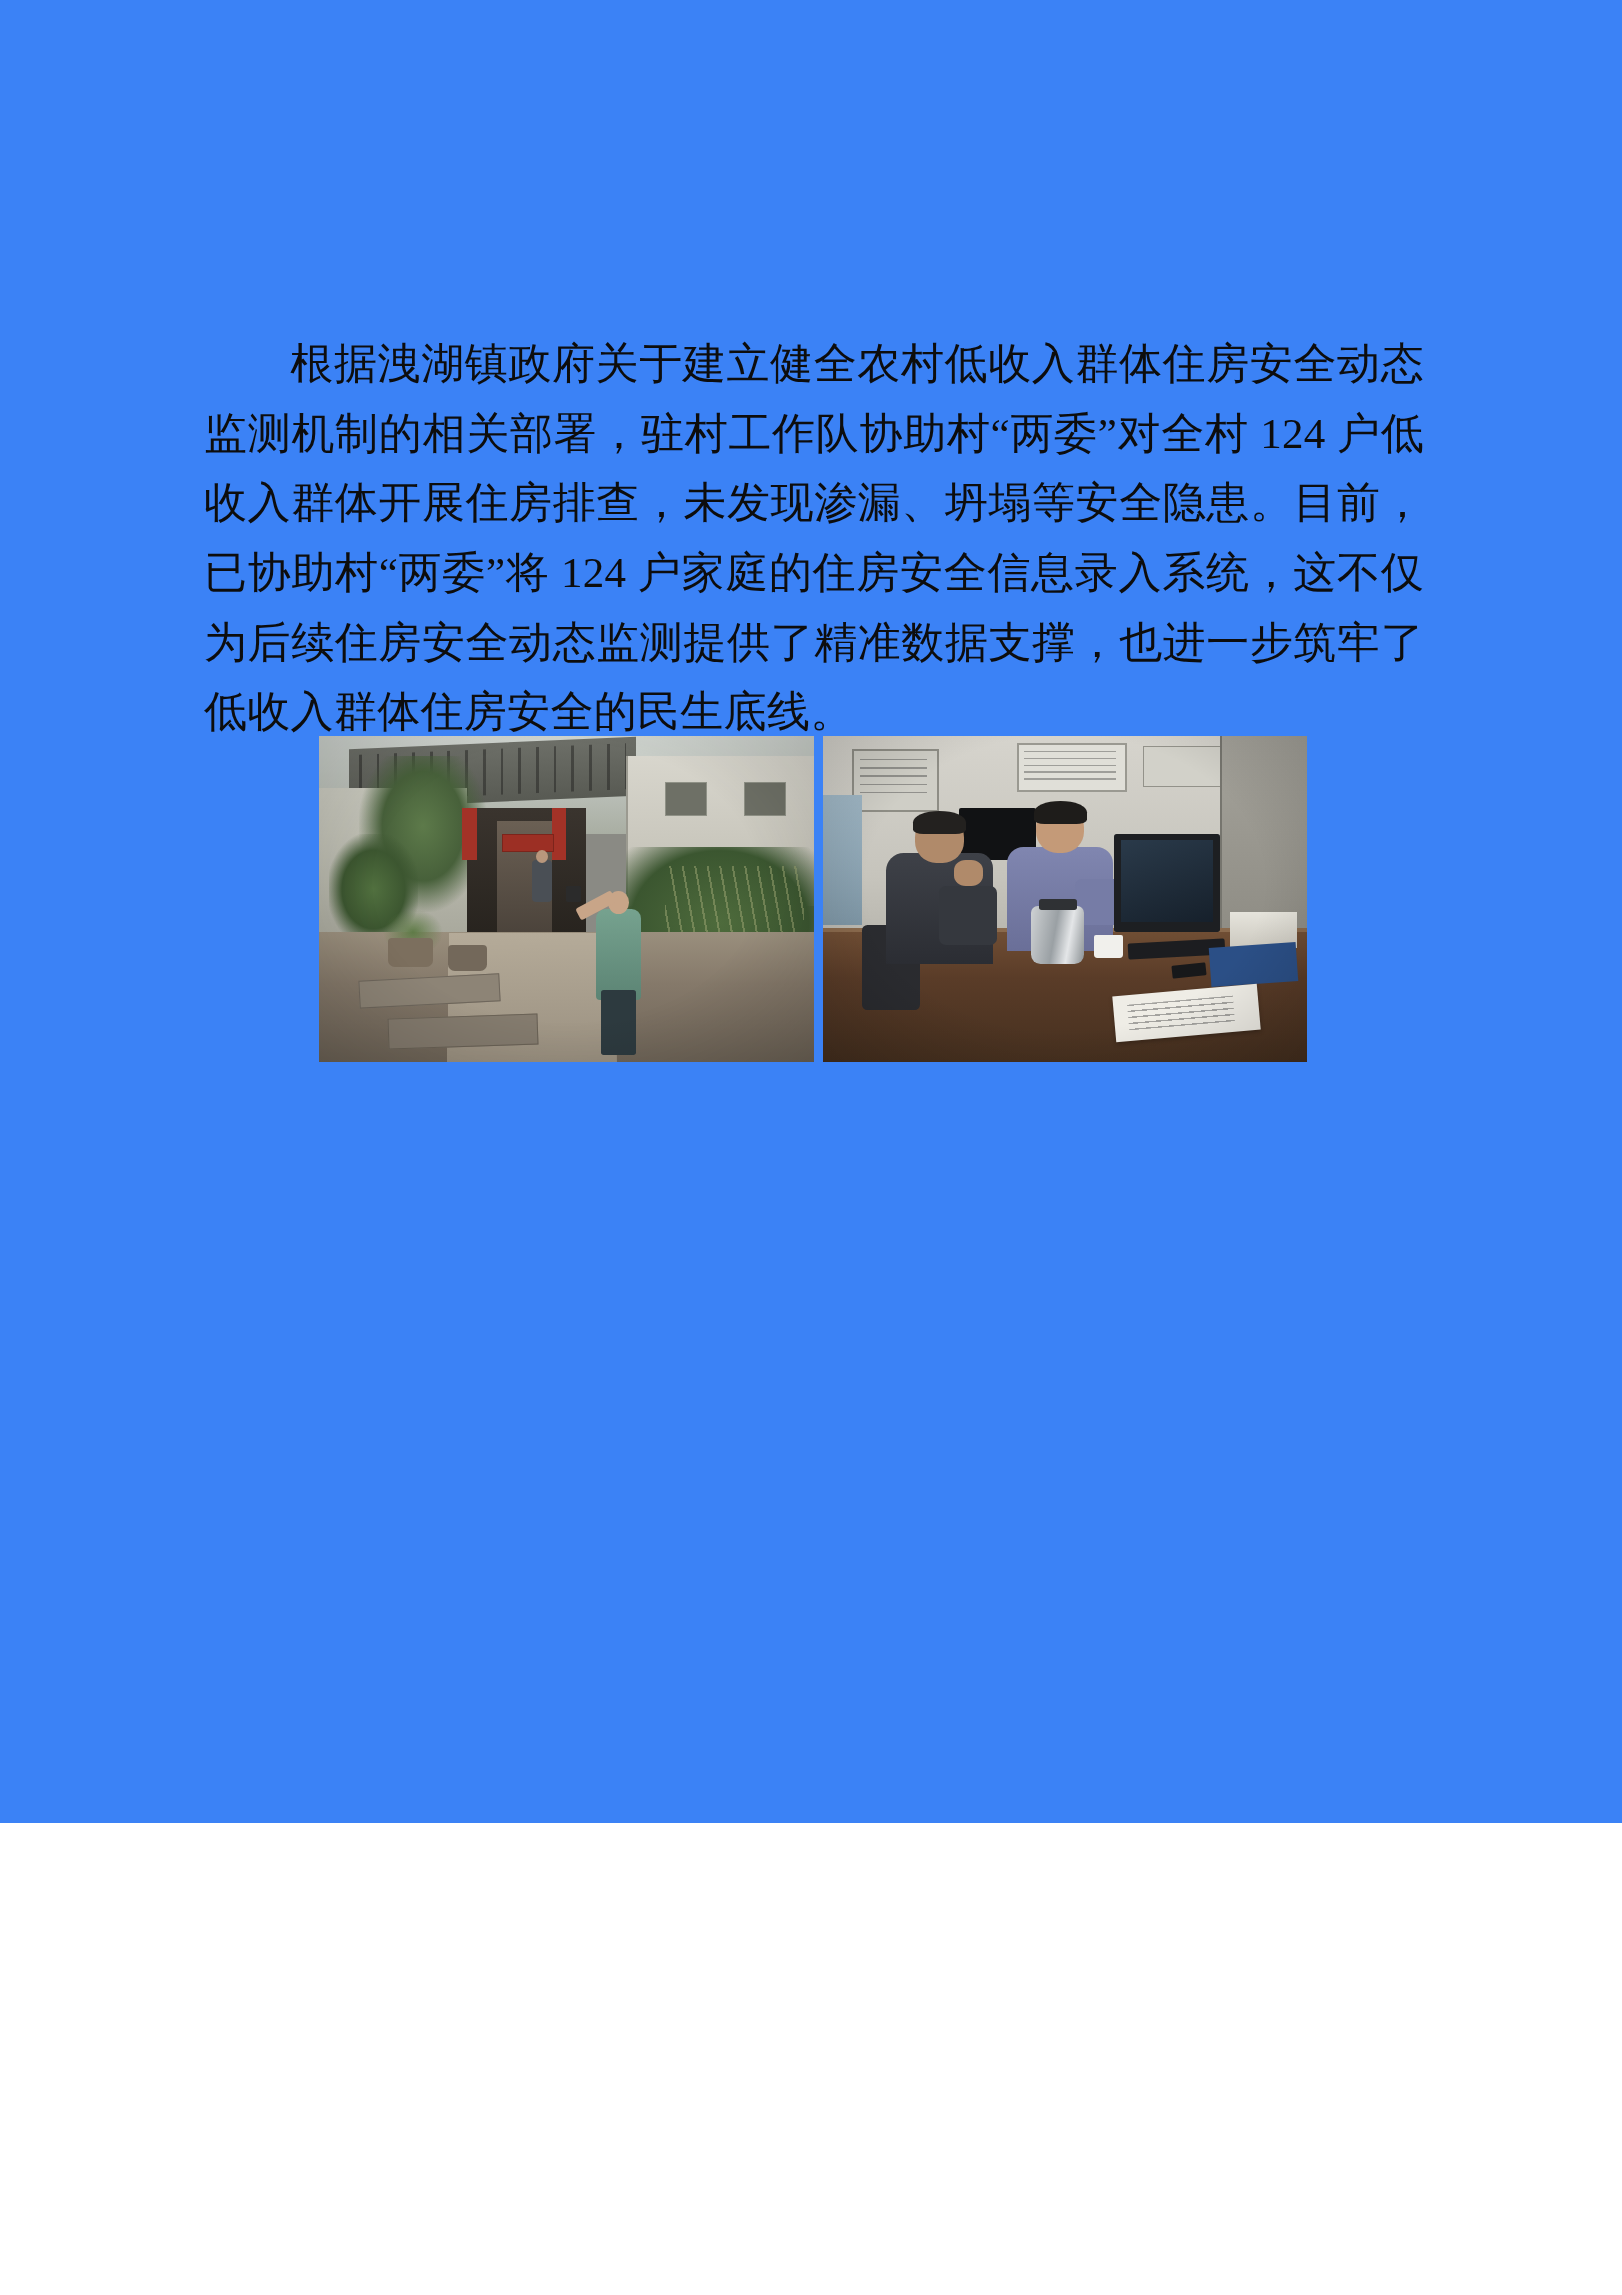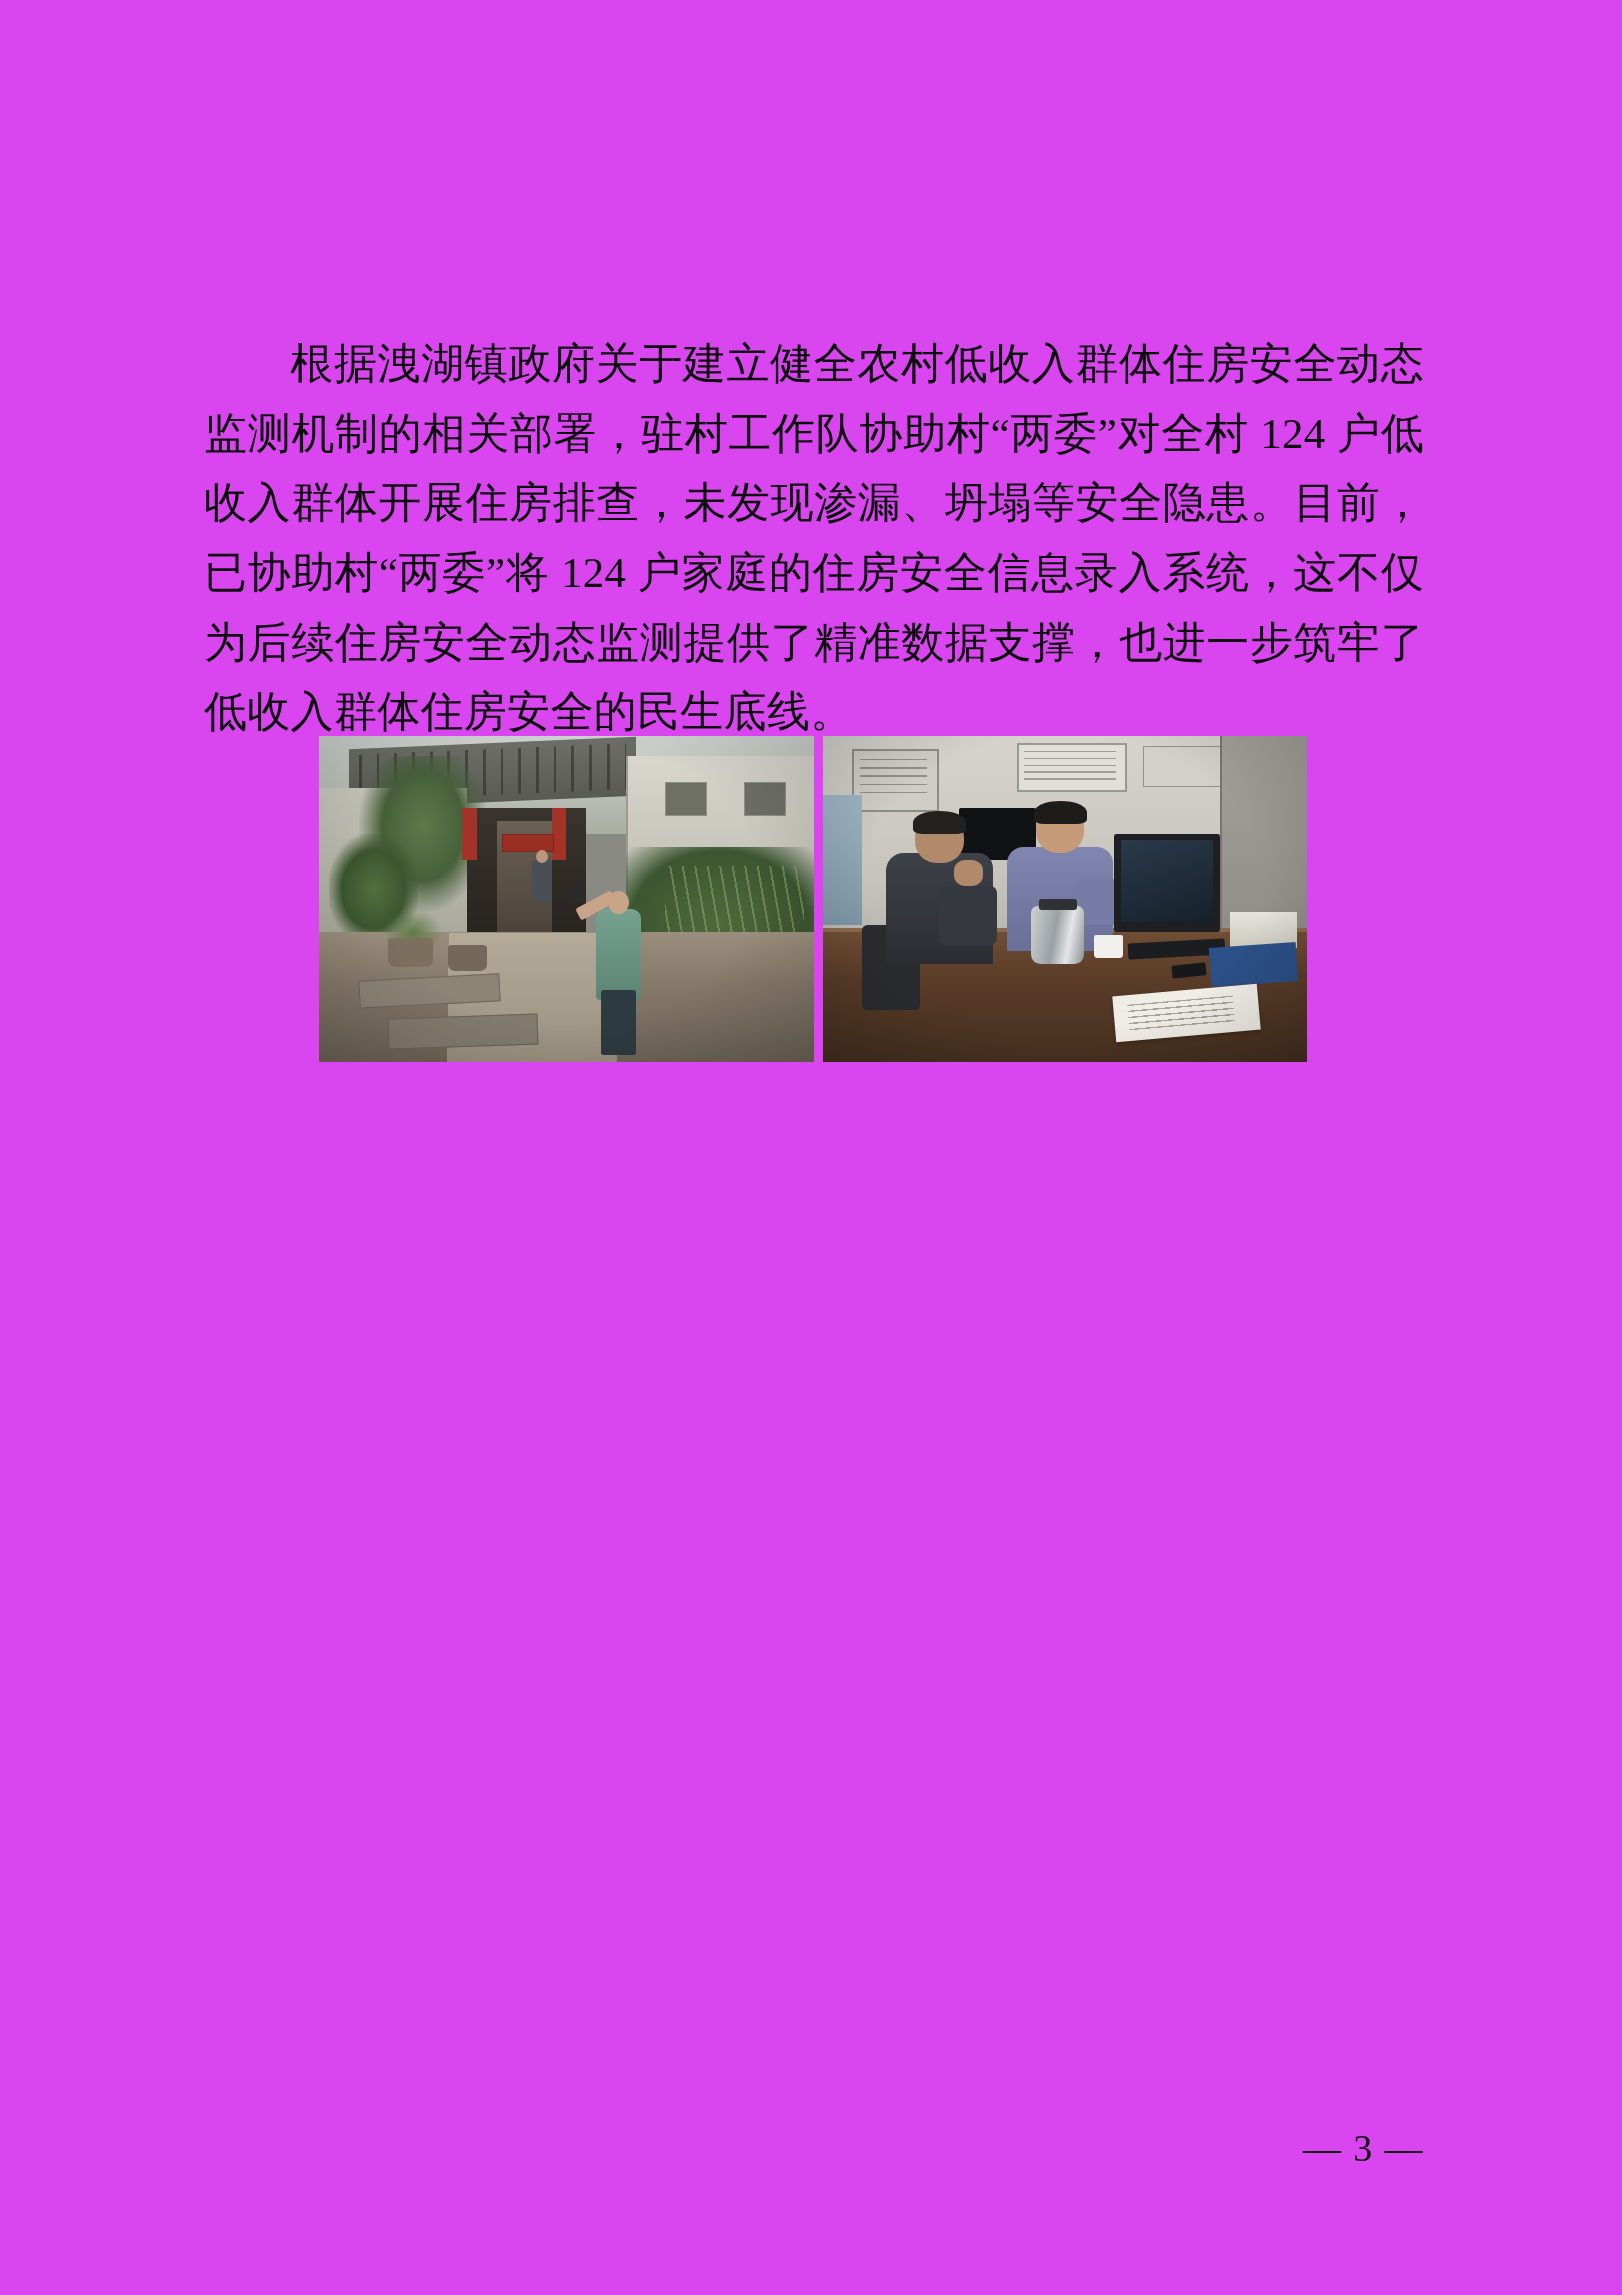--- a/index.html
+++ b/index.html
@@ -6,22 +6,22 @@
     margin: 0;
     padding: 0;
     background: #ffffff;
   }
   body {
     font-family: "Liberation Serif", "DejaVu Serif", serif;
   }
   .page {
     position: relative;
     width: 1623px;
-    height: 2295px;
-    background: #d946ef;
+    height: 1823px;
+    background: #3b82f6;
     overflow: hidden;
     box-sizing: border-box;
   }
   .body-text {
     position: absolute;
     left: 204px;
     top: 286px;
     width: 1220px;
     font-size: 43px;
     line-height: 1.62;

